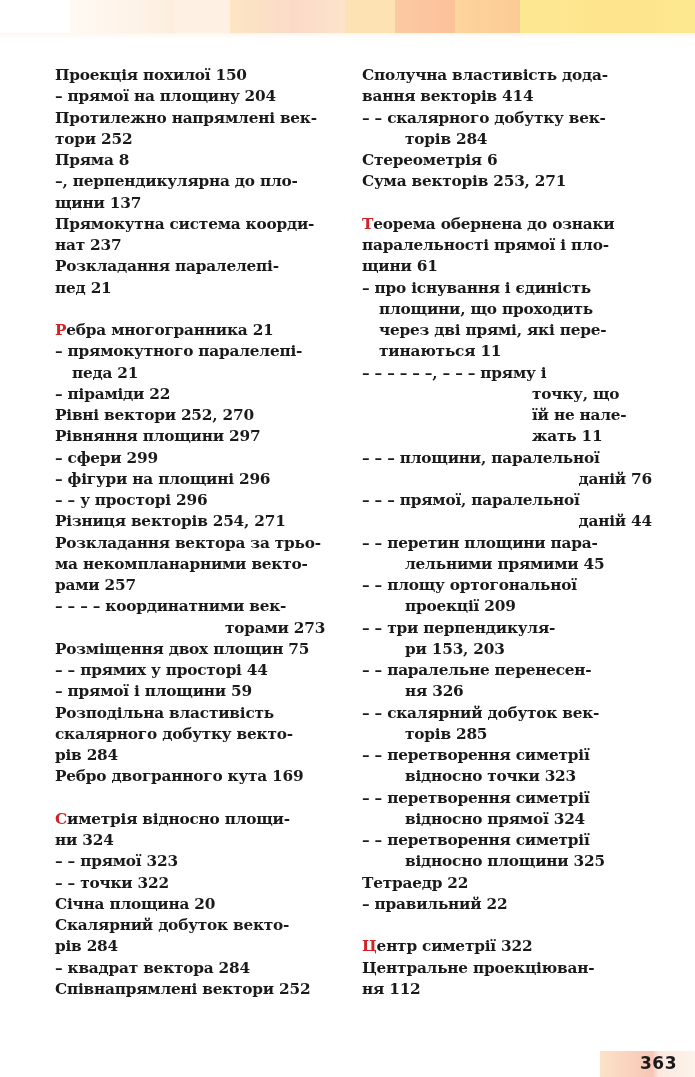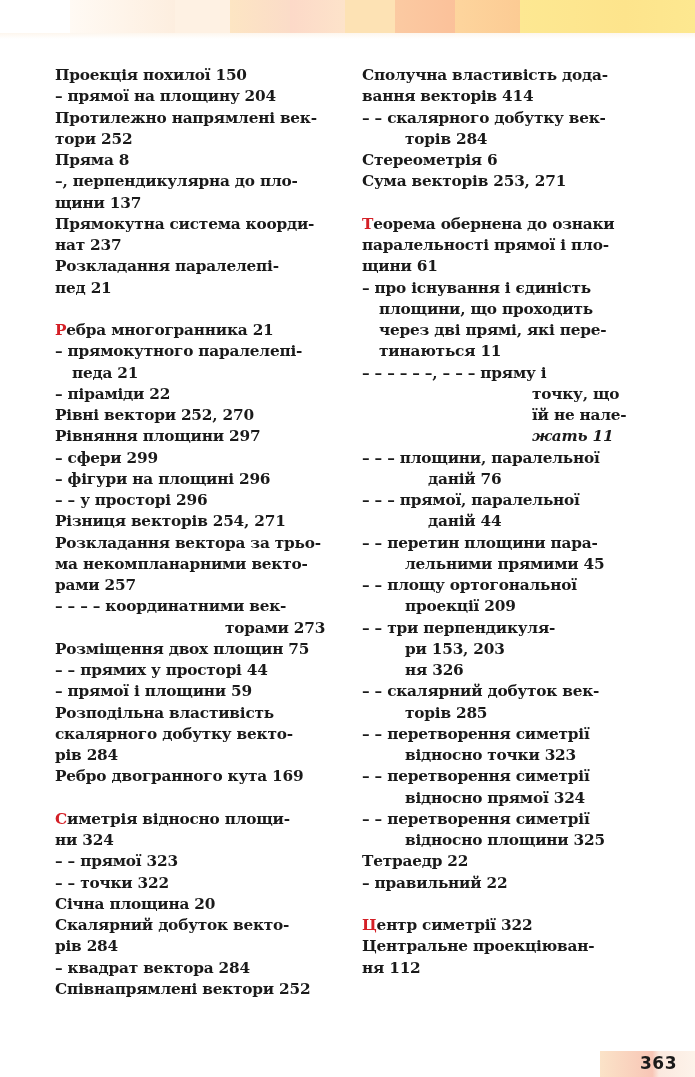--- a/index.html
+++ b/index.html
@@ -23,21 +23,21 @@
     font-size:15.3px; line-height:21.25px; font-weight:bold;
     letter-spacing:-0.2px;
   }
   .col.left { left:55px; width:290px; }
   .col.right { left:362px; width:290px; }
   .entry { display:block; white-space:nowrap; }
   .gap { height:21.25px; }
   .initial { color:#d42027; }
   .ind1 { padding-left:17px; }
   .ind4 { padding-left:43px; }
-  .ind5 { padding-left:66px; }
+  .ind5 { padding-left:66px;text-align:right; }
   .ind6 { padding-left:170px; }
   .page-number-box {
     position:absolute; left:600px; top:1051px; width:95px; height:26px;
     background:linear-gradient(90deg, #fbe3c8 0%, #f8c6b6 55%, #fbe9df 62%, #fdf3ea 100%);
   }
   .page-number {
     position:absolute; left:640px; top:1053px;
     font-family:"DejaVu Sans", "Liberation Sans", sans-serif;
     font-weight:bold; font-size:17px; color:#1a1a1a; letter-spacing:0.5px;
   }
@@ -115,31 +115,32 @@
     <div class="entry "><span class="initial">Т</span><span>еорема обернена до ознаки</span></div>
     <div class="entry "><span>паралельності прямої і пло-</span></div>
     <div class="entry "><span>щини  61</span></div>
     <div class="entry "><span>– про існування і єдиність</span></div>
     <div class="entry ind1"><span>площини, що проходить</span></div>
     <div class="entry ind1"><span>через дві прямі, які пере-</span></div>
     <div class="entry ind1"><span>тинаються  11</span></div>
     <div class="entry "><span>– – – – – –, – – – пряму і</span></div>
     <div class="entry ind6" style="padding-left: 170px;"><span>точку, що</span></div>
     <div class="entry ind6" style="padding-left: 170px;"><span>їй не нале-</span></div>
-    <div class="entry ind6" style="padding-left: 170px; font-style: italic;"><span>жать  11</span></div>
+    <div class="entry ind6" style="padding-left: 170px;"><span>жать  11</span></div>
     <div class="entry "><span>– – – площини, паралельної</span></div>
     <div class="entry ind5"><span>даній  76</span></div>
     <div class="entry "><span>– – – прямої, паралельної</span></div>
     <div class="entry ind5"><span>даній  44</span></div>
     <div class="entry "><span>– – перетин площини пара-</span></div>
     <div class="entry ind4"><span>лельними прямими  45</span></div>
     <div class="entry "><span>– – площу ортогональної</span></div>
     <div class="entry ind4"><span>проекції  209</span></div>
     <div class="entry "><span>– – три перпендикуля-</span></div>
     <div class="entry ind4"><span>ри  153, 203</span></div>
+    <div class="entry "><span>– – паралельне перенесен-</span></div>
     <div class="entry ind4"><span>ня  326</span></div>
     <div class="entry "><span>– – скалярний добуток век-</span></div>
     <div class="entry ind4"><span>торів  285</span></div>
     <div class="entry "><span>– – перетворення симетрії</span></div>
     <div class="entry ind4"><span>відносно точки  323</span></div>
     <div class="entry "><span>– – перетворення симетрії</span></div>
     <div class="entry ind4"><span>відносно прямої  324</span></div>
     <div class="entry "><span>– – перетворення симетрії</span></div>
     <div class="entry ind4"><span>відносно площини  325</span></div>
     <div class="entry "><span>Тетраедр  22</span></div>

